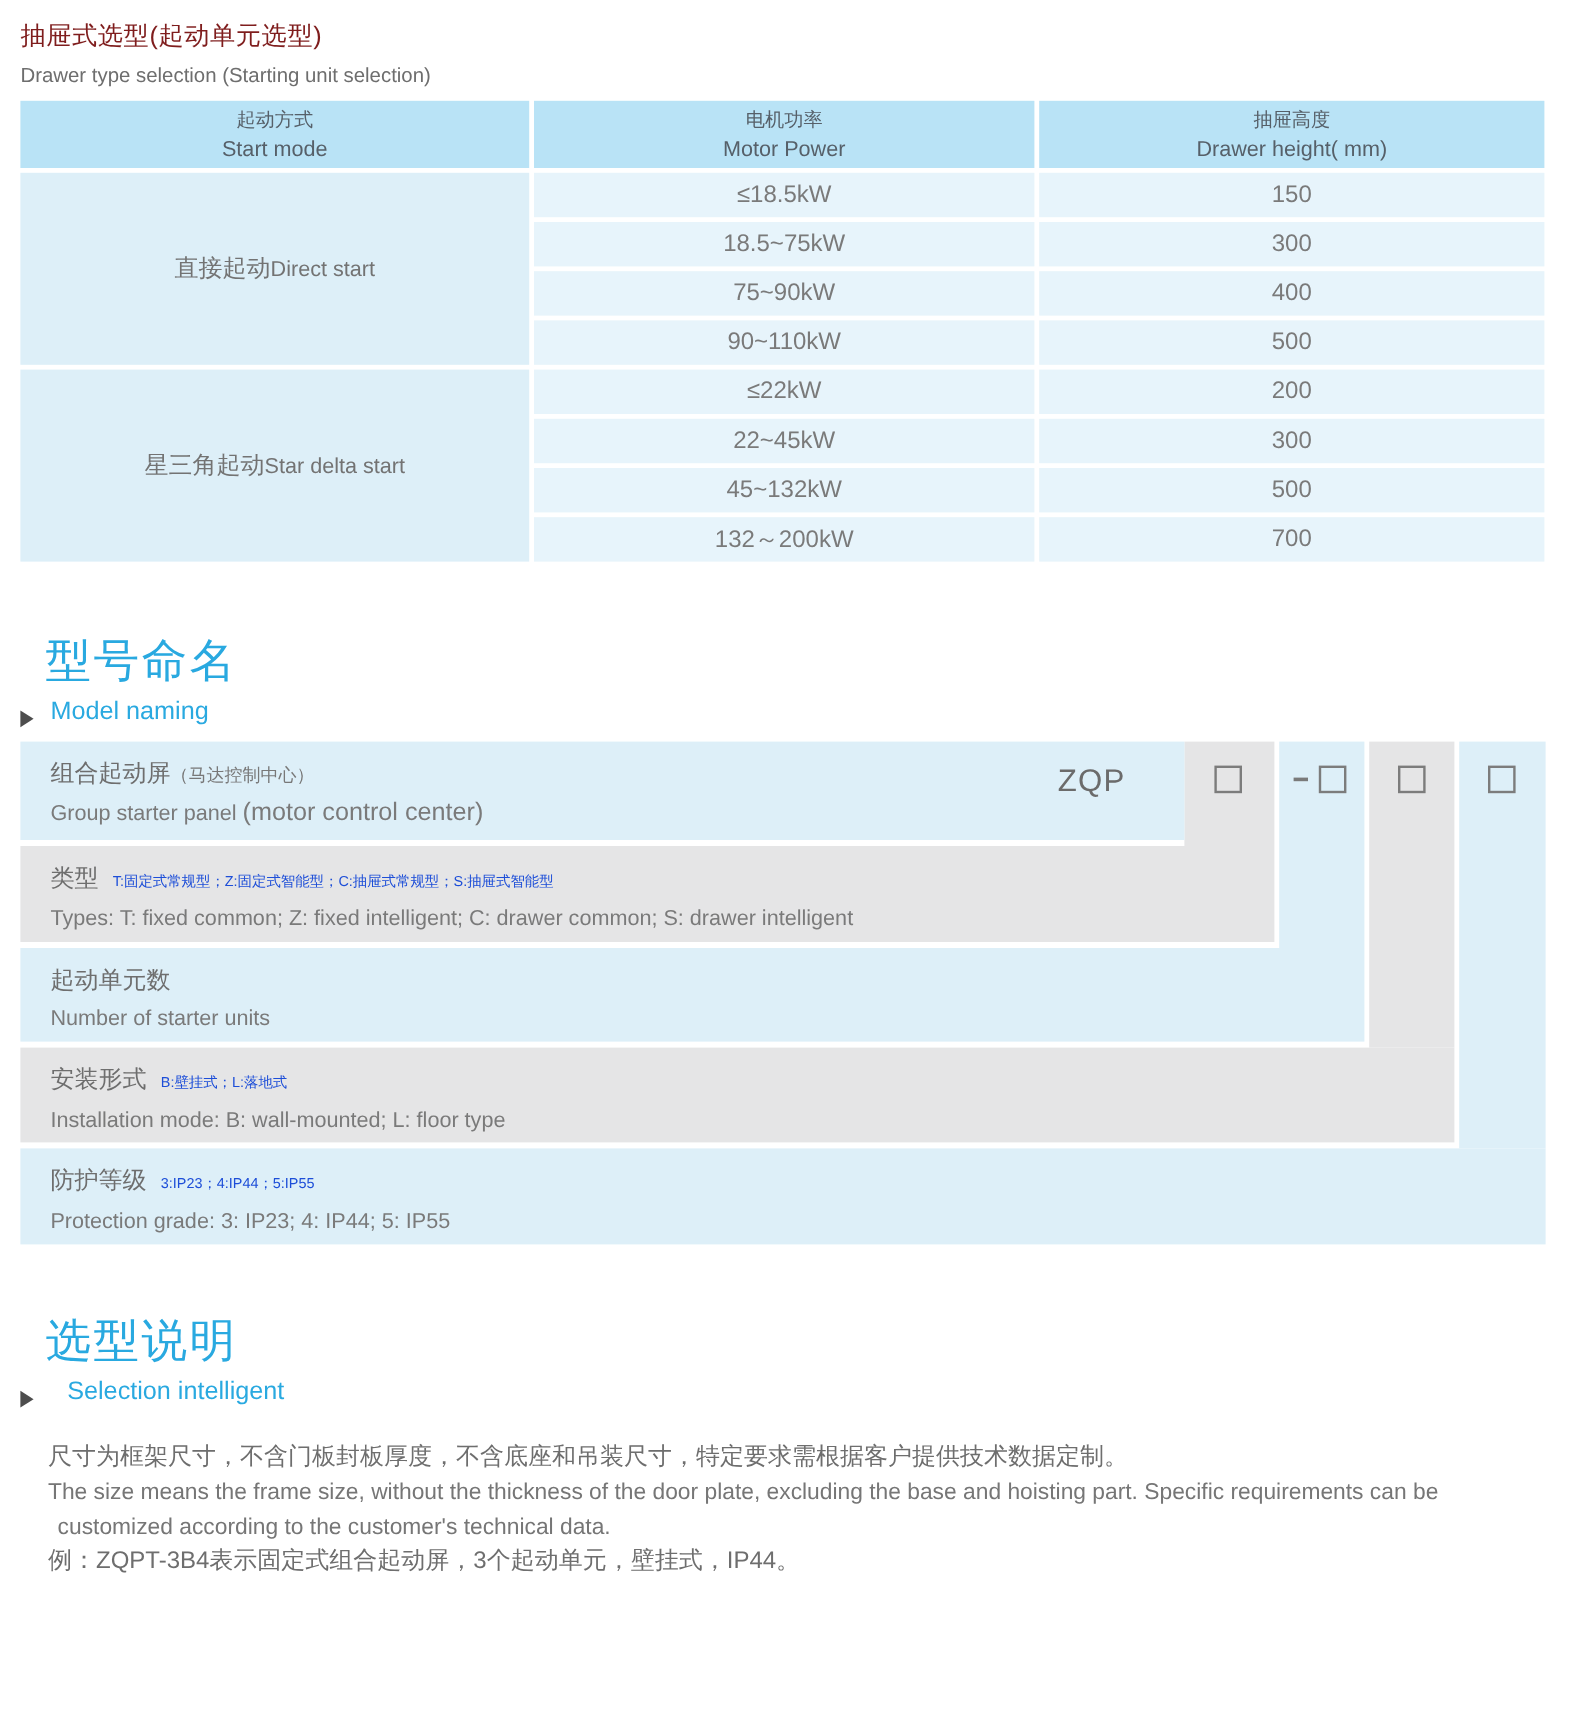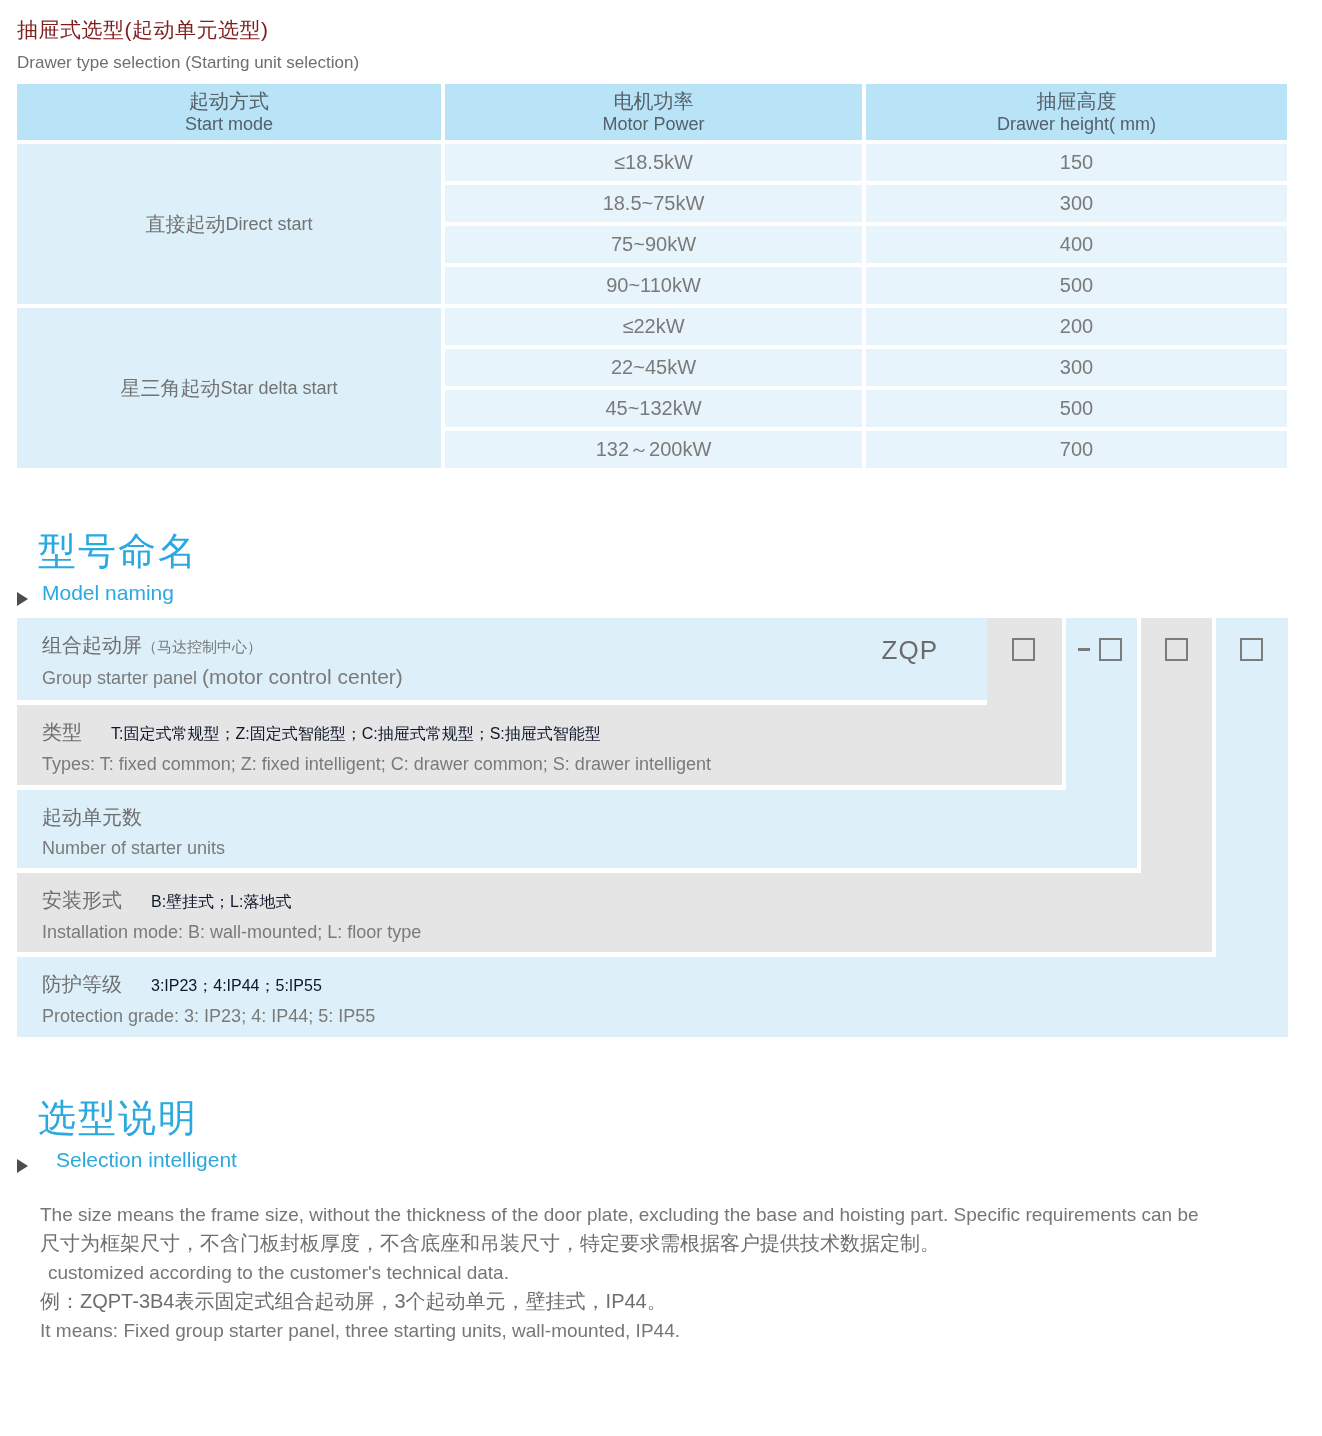--- a/index.html
+++ b/index.html
@@ -19,21 +19,21 @@
   .sel-table{
     position:absolute;left:17px;top:84px;width:1270px;
     display:grid;
     grid-template-columns:424px 417px 421px;
     grid-template-rows:56px repeat(8,37px);
     gap:4px;
   }
   .cell{display:flex;align-items:center;justify-content:center;background:#e7f4fb;
         font-size:20px;color:#7a7a7a}
   .cell.head{background:#b9e3f6;flex-direction:column;color:#566069}
-  .cell.head .hz{font-size:20px;line-height:24px}
+  .cell.head .hz{font-size:16px;line-height:24px}
   .cell.head .he{font-size:18px;line-height:22px}
   .cell.group{background:#ddeff8;color:#737373}
   .cell.group .gz{font-size:20px;line-height:26px}
   .cell.group .ge{font-size:18px;line-height:24px}
   .c1{grid-column:1}.c2{grid-column:2}.c3{grid-column:3}
   .r1{grid-row:1}.r2{grid-row:2}.r3{grid-row:3}.r4{grid-row:4}.r5{grid-row:5}
   .r6{grid-row:6}.r7{grid-row:7}.r8{grid-row:8}.r9{grid-row:9}
   .span1{grid-row:2/6}.span2{grid-row:6/10}
 
   
@@ -46,21 +46,21 @@
   .h-en.indent-more{margin-left:18px}
 
   
   .ladder{position:absolute;left:17px;top:618px;width:1041px;height:419px}
   .band{position:absolute;left:0;padding:15px 0 0 25px;color:#6e6e6e}
   .band.blue,.strip.blue{background:#ddeff8}
   .band.gray,.strip.gray{background:#e5e5e6}
   .strip{position:absolute;top:0}
   .b-zh{font-size:20px;line-height:25px}
   .b-zh .note{font-size:15px;color:#787878}
-  .b-zh .desc{font-size:16px;margin-left:29px;color:#0f172a}
+  .b-zh .desc{font-size:12px;margin-left:12px;color:#1d4ed8}
   .b-en{font-size:18px;line-height:22px;margin-top:7px;color:#7a7a7a}
   .b-en .note-en{font-size:21px;margin-left:5px}
 
   .code-zqp{position:absolute;left:836px;top:17px;width:85px;text-align:right;
             font-size:26px;color:#6b6b6b;letter-spacing:1px}
   .mbox{position:absolute;top:20px;width:23px;height:23px;border:2px solid #7c7c7c;background:transparent}
   .mdash{position:absolute;top:30px;width:12px;height:3px;background:#7a7a7a}
 
   
   .para{position:absolute;left:40px;top:1200px}
@@ -170,20 +170,19 @@
 
   <div class="sec-heading" style="top:1095px">
     <span class="tri"></span>
     <div>
       <div class="h-zh">选型说明</div>
       <div class="h-en indent-more">Selection intelligent</div>
     </div>
   </div>
 
   <div class="para">
+    <div class="pline zh">尺寸为框架尺寸，不含门板封板厚度，不含底座和吊装尺寸，特定要求需根据客户提供技术数据定制。</div>
     <div class="pline en">The size means the frame size, without the thickness of the door plate, excluding the base and hoisting part. Specific requirements can be</div>
-    <div class="pline zh">尺寸为框架尺寸，不含门板封板厚度，不含底座和吊装尺寸，特定要求需根据客户提供技术数据定制。</div>
     <div class="pline en ind">customized according to the customer's technical data.</div>
     <div class="pline zh">例：ZQPT-3B4表示固定式组合起动屏，3个起动单元，壁挂式，IP44。</div>
-    <div class="pline en">It means: Fixed group starter panel, three starting units, wall-mounted, IP44.</div>
   </div>
 
 </div>
 
 </body></html>

